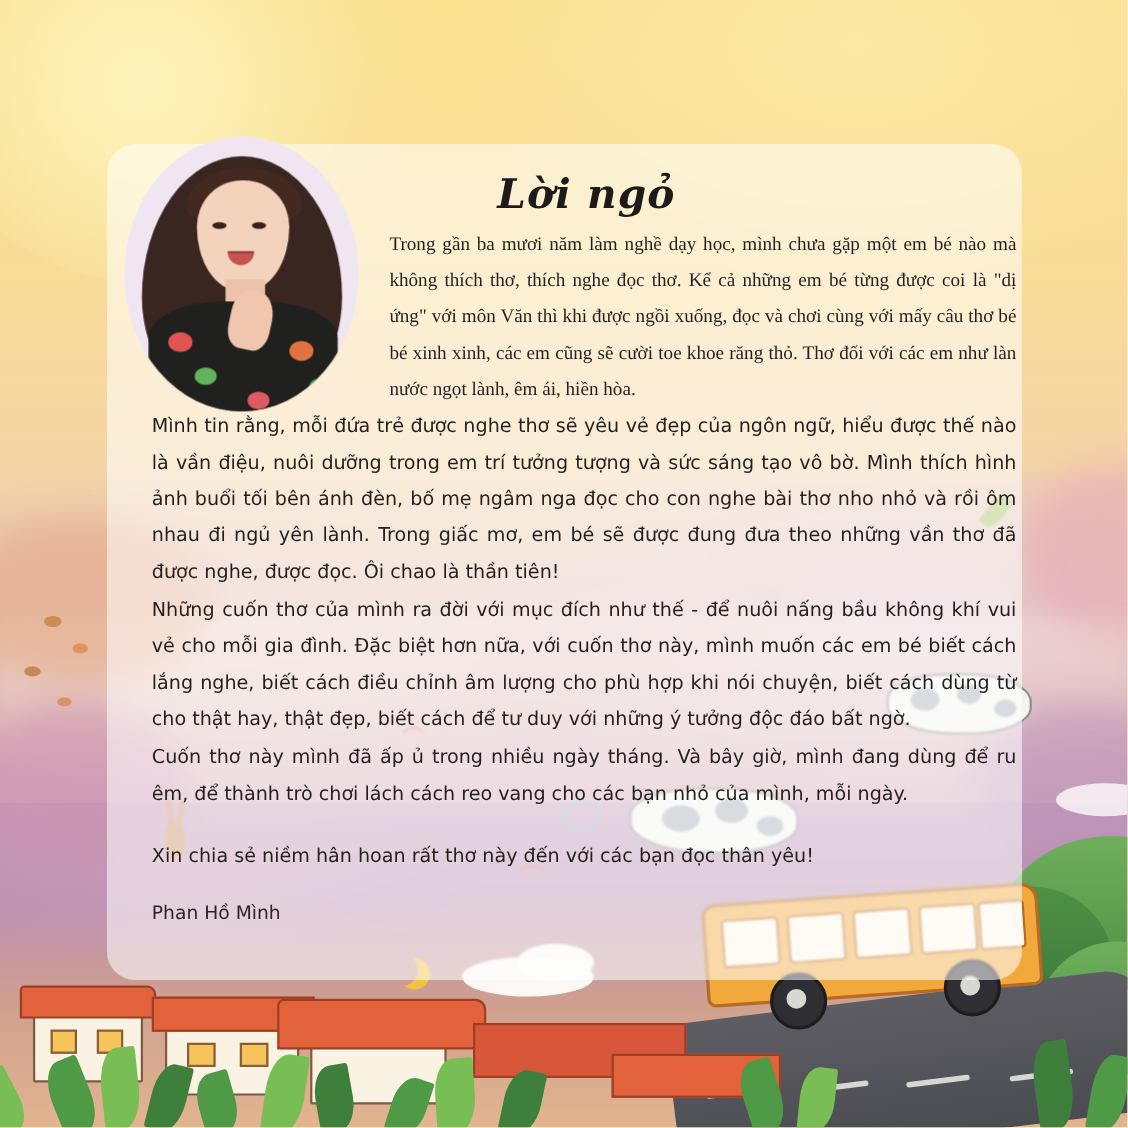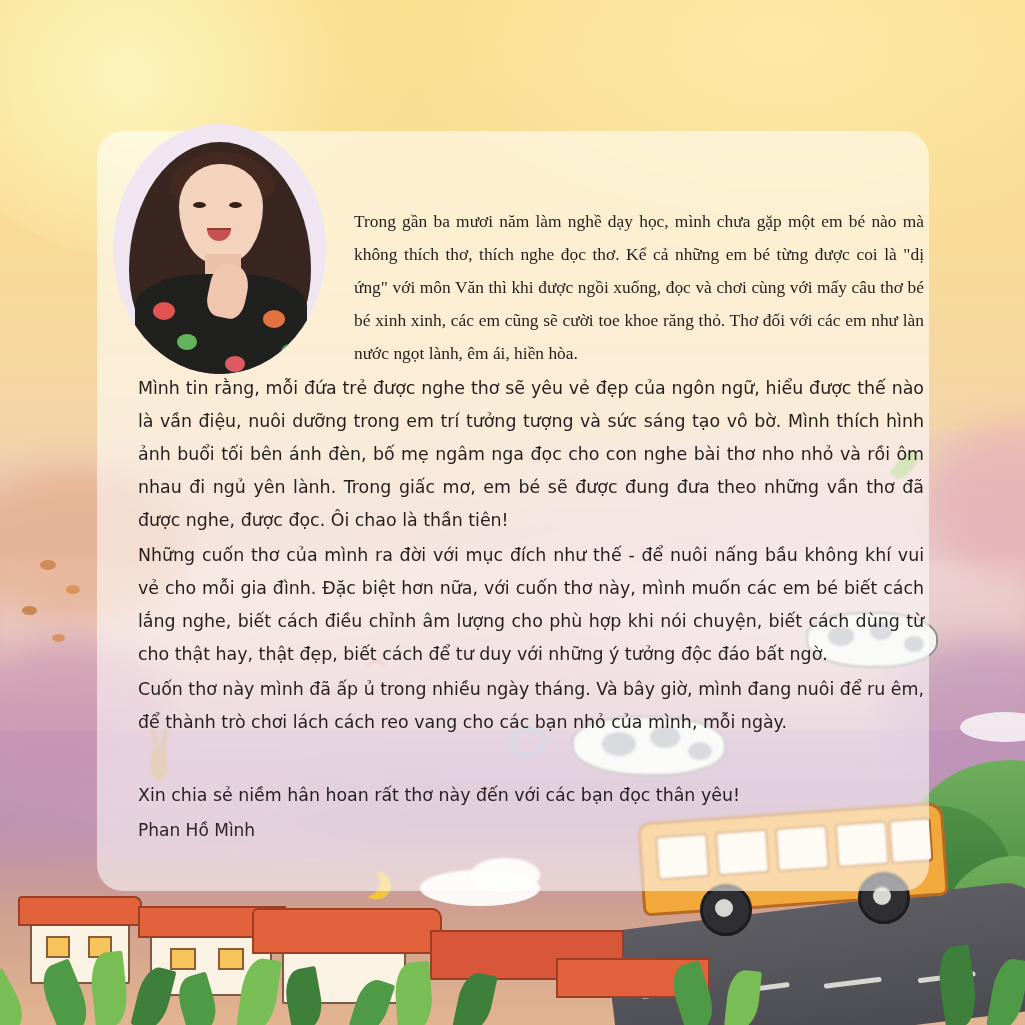--- a/index.html
+++ b/index.html
@@ -283,21 +283,21 @@
     text-align: justify;
     text-align-last: left;
     font-family: Liberation Serif, serif;
   }
   .para {
     margin: 0 0 2px 0;
     text-align: justify;
     text-align-last: left;
   }
   .para-plain {
-    margin: 40px 0 0 0;
+    margin: 24px 0 0 0;
   }
   .signature {
     position: absolute;
     left: 138px; top: 820px;
     font-family: "DejaVu Sans", sans-serif;
     font-size: 17px;
     color: #2a2522;
   }
 
   
@@ -450,24 +450,25 @@
     <div class="body"></div>
     <div class="arm"></div>
     <div class="flower" style="left:40px; top:178px; width:22px; height:18px; background:#e2544f;"></div>
     <div class="flower" style="left:64px; top:210px; width:20px; height:16px; background:#63b35a;"></div>
     <div class="flower" style="left:150px; top:186px; width:22px; height:18px; background:#e0733f;"></div>
     <div class="flower" style="left:168px; top:220px; width:18px; height:16px; background:#58a84f;"></div>
     <div class="flower" style="left:112px; top:232px; width:20px; height:16px; background:#dd5a63;"></div>
     <div class="flower" style="left:36px; top:230px; width:18px; height:14px; background:#d9a441;"></div>
   </div>
 
+  <div class="heading">Lời ngỏ</div>
 
   <div class="body-text">
     <p class="para-indent">Trong gần ba mươi năm làm nghề dạy học, mình chưa gặp một em bé nào mà không thích thơ, thích nghe đọc thơ. Kể cả những em bé từng được coi là "dị ứng" với môn Văn thì khi được ngồi xuống, đọc và chơi cùng với mấy câu thơ bé bé xinh xinh, các em cũng sẽ cười toe khoe răng thỏ. Thơ đối với các em như làn nước ngọt lành, êm ái, hiền hòa.</p>
     <p class="para">Mình tin rằng, mỗi đứa trẻ được nghe thơ sẽ yêu vẻ đẹp của ngôn ngữ, hiểu được thế nào là vần điệu, nuôi dưỡng trong em trí tưởng tượng và sức sáng tạo vô bờ.  Mình thích hình ảnh buổi tối bên ánh đèn, bố mẹ ngâm nga đọc cho con nghe bài thơ nho nhỏ và rồi ôm nhau đi ngủ yên lành. Trong giấc mơ, em bé sẽ được đung đưa theo những vần thơ đã được nghe, được đọc. Ôi chao là thần tiên!</p>
     <p class="para">Những cuốn thơ của mình ra đời với mục đích như thế - để nuôi nấng bầu không khí vui vẻ cho mỗi gia đình. Đặc biệt hơn nữa, với cuốn thơ này, mình muốn các em bé biết cách lắng nghe, biết cách điều chỉnh âm lượng cho phù hợp khi nói chuyện, biết cách dùng từ cho thật hay, thật đẹp, biết cách để tư duy với những ý tưởng độc đáo bất ngờ.</p>
-    <p class="para">Cuốn thơ này mình đã ấp ủ trong nhiều ngày tháng. Và bây giờ, mình đang nuôi để ru êm, để thành trò chơi lách cách reo vang cho các bạn nhỏ của mình, mỗi ngày.</p>
+    <p class="para">Cuốn thơ này mình đã ấp ủ trong nhiều ngày tháng. Và bây giờ, mình đang dùng để ru êm, để thành trò chơi lách cách reo vang cho các bạn nhỏ của mình, mỗi ngày.</p>
     <p class="para para-plain">Xin chia sẻ niềm hân hoan rất thơ này đến với các bạn đọc thân yêu!</p>
   </div>
 
   <div class="signature">Phan Hồ Mình</div>
 
 </div>
 
 </body></html>

